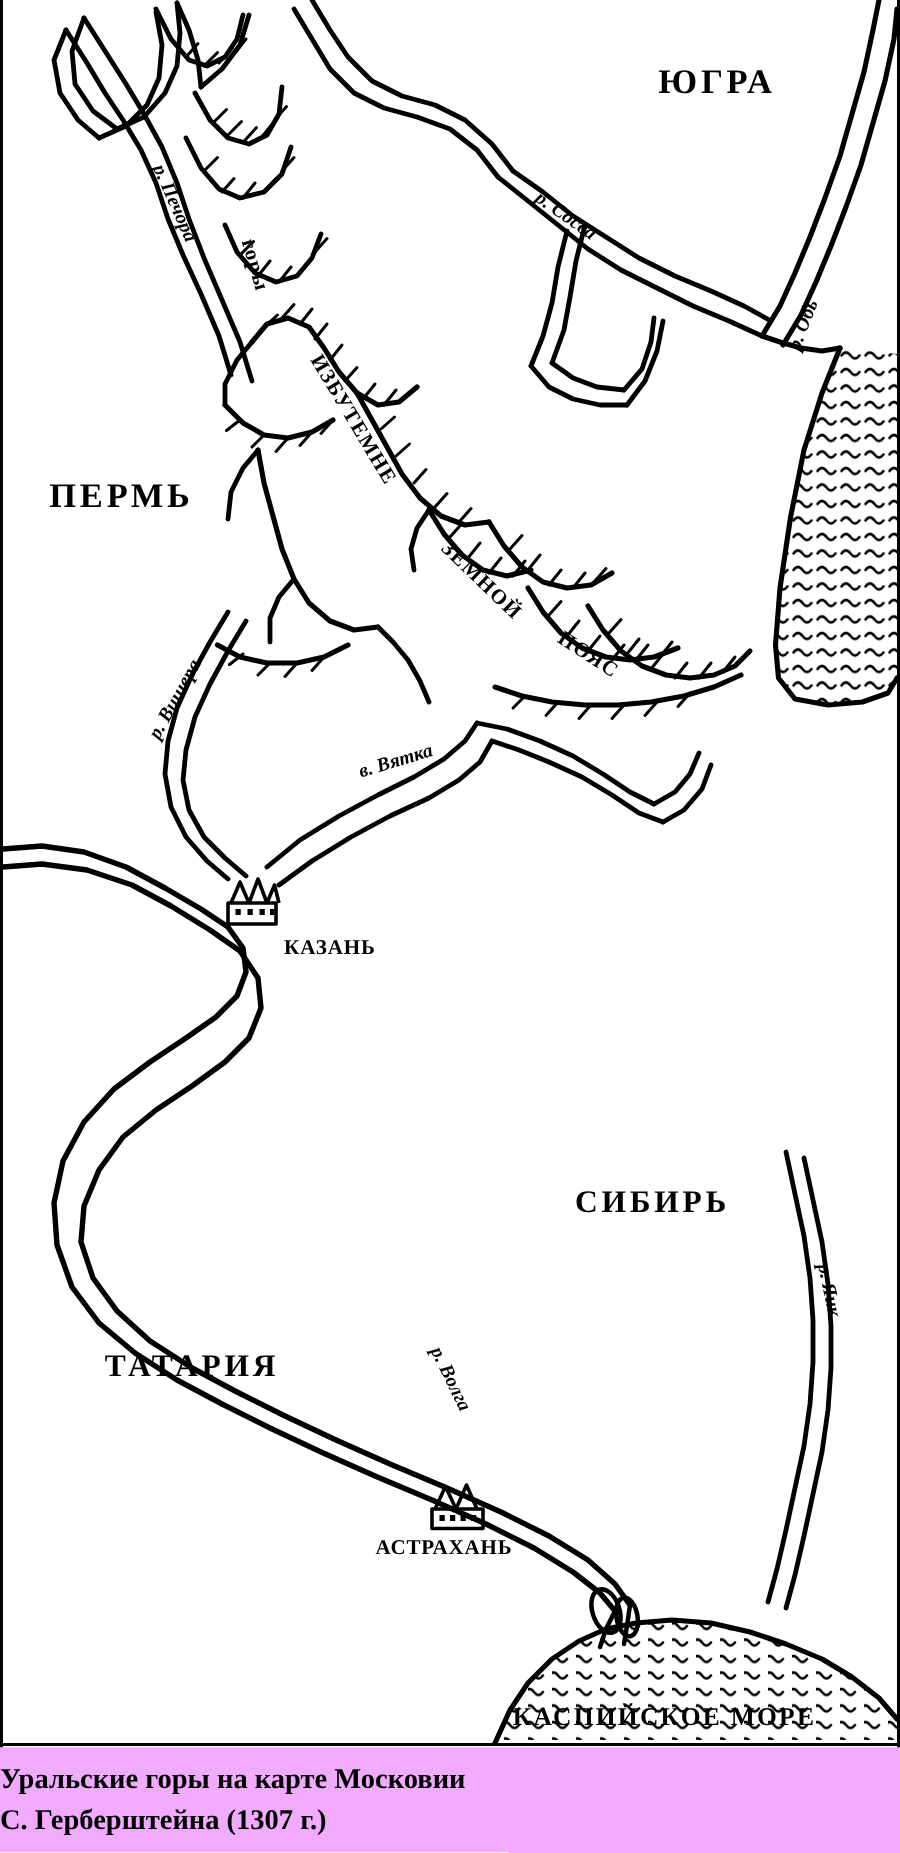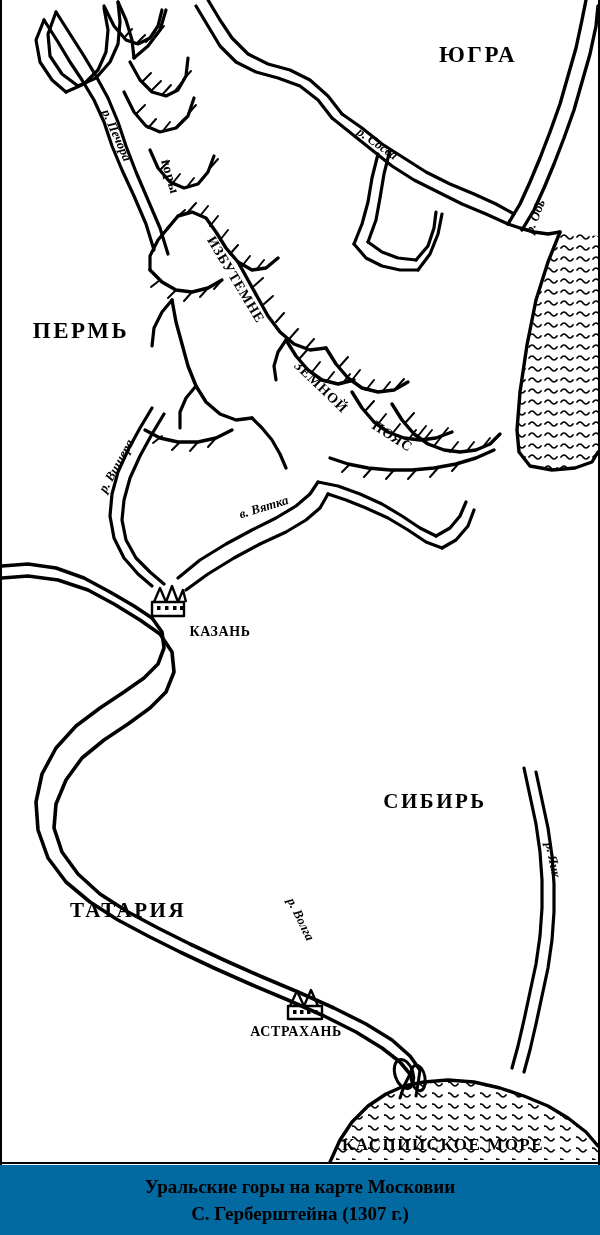--- a/index.html
+++ b/index.html
@@ -11,40 +11,39 @@
     width: 600px;
     height: 1235px;
     font-family: "Liberation Serif", serif;
     color: #000;
     overflow: hidden;
   }
   #page {
     position: relative;
     width: 600px;
     height: 1235px;
-    background: #0369a1;
+    background: #f0abfc;
   }
   #map-figure {
     position: absolute;
     left: 0;
     top: 0;
     width: 600px;
     height: 1165px;
   }
   #map-svg {
     display: block;
     width: 600px;
     height: 1165px;
   }
   #caption {
     position: absolute;
     left: 0;
     top: 1174px;
     width: 600px;
-    text-align: center;
     font-family: "Liberation Serif", serif;
     font-size: 19px;
     font-weight: 700;
     line-height: 1.42;
     color: #000;
   }
   #caption .cap-line {
     display: block;
     white-space: nowrap;
   }

